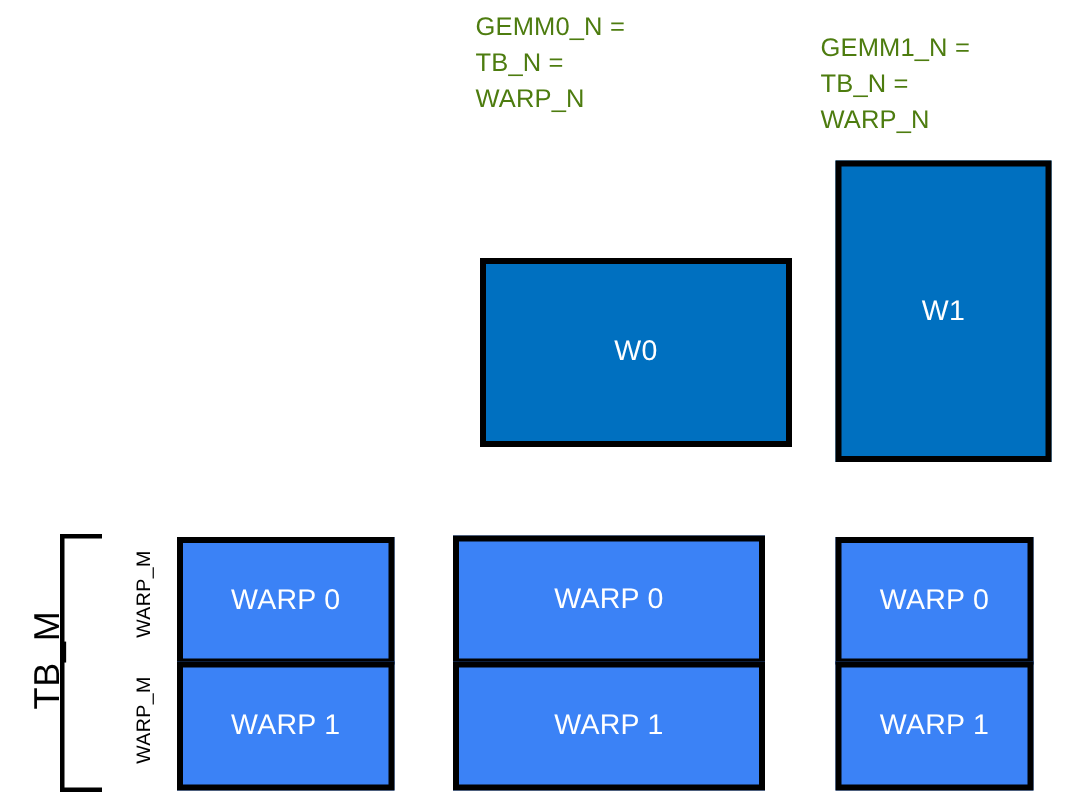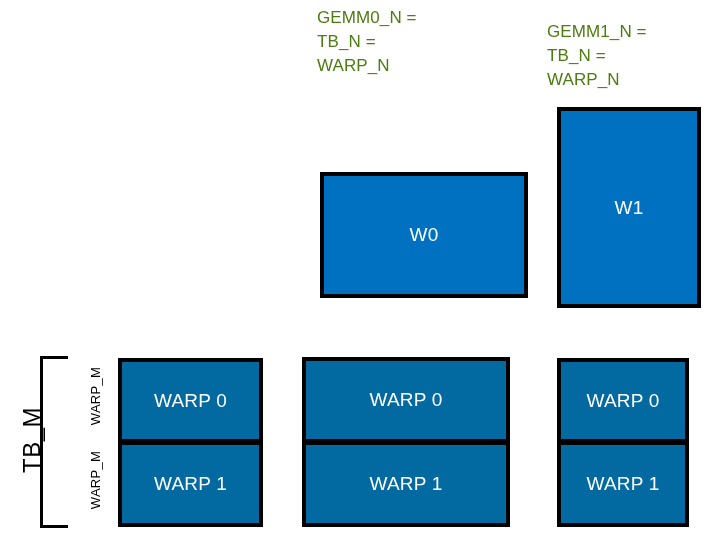--- a/index.html
+++ b/index.html
@@ -35,21 +35,21 @@
     box-sizing: border-box;
     border: 4px solid #000000;
     display: flex;
     align-items: center;
     justify-content: center;
     color: #ffffff;
     font-size: 19px;
     letter-spacing: 0.2px;
   }
   .box.blue  { background: #0070c0; }
-  .box.green { background: #0369a1; }
+  .box.green { background: #3b82f6; }
 
   
   #blue-w0 { left: 302px; top: 172px; width: 208px; height: 126px; margin-left: 18px; }
   #blue-w1 { left: 557px; top: 107px; width: 144px; height: 201px; }
 
   
   #green-c1-w0 { left: 118px; top: 358px; width: 145px; height: 85px; }
   #green-c1-w1 { left: 118px; top: 441px; width: 145px; height: 86px; }
   
   #green-c2-w0 { left: 302px; top: 357px; width: 208px; height: 86px; }

